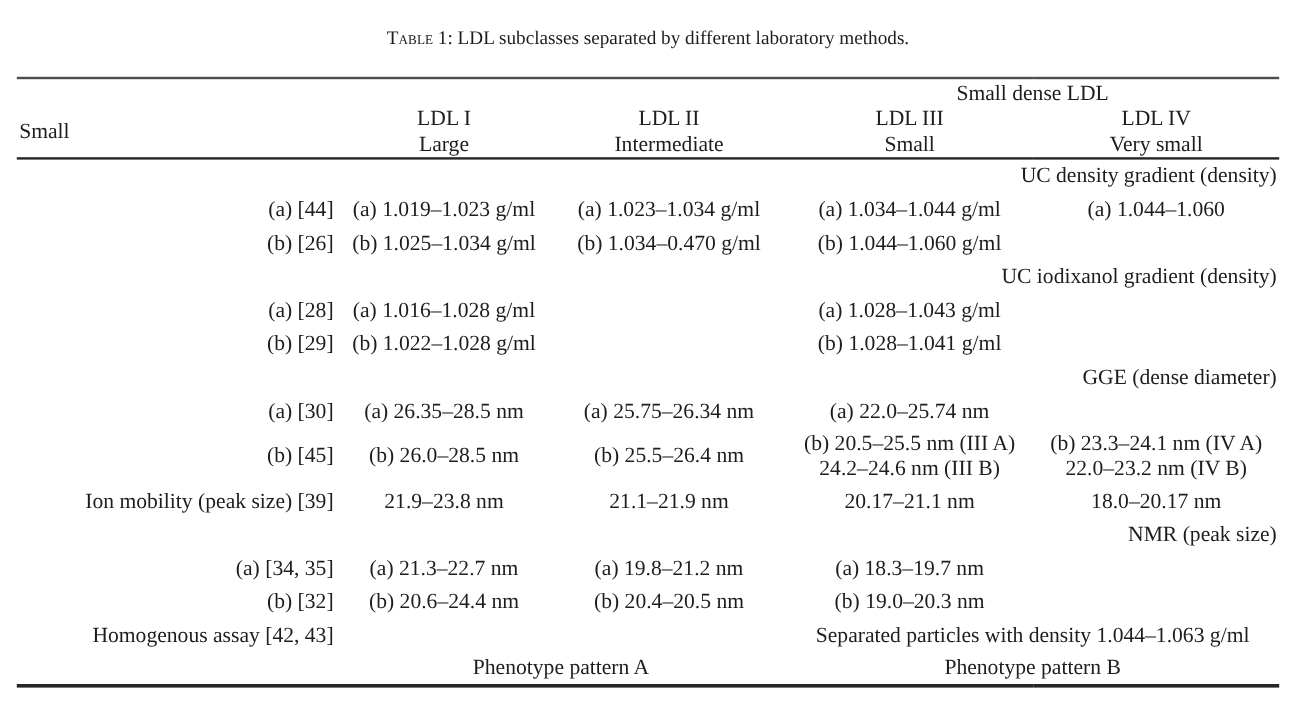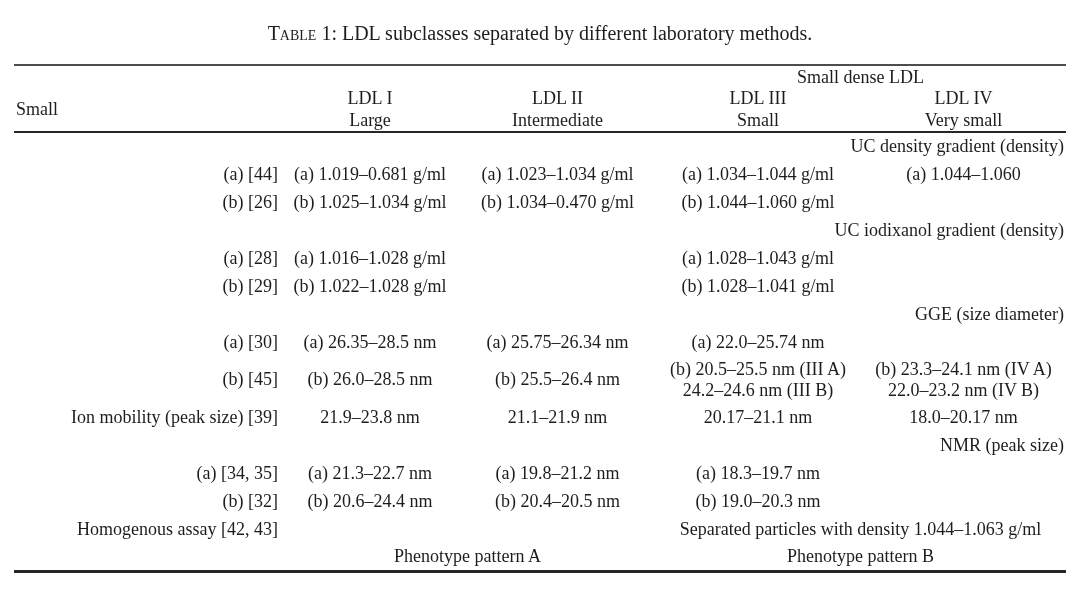--- a/index.html
+++ b/index.html
@@ -7,21 +7,21 @@
     margin: 0; padding: 0;
     width: 1080px; height: 589px;
     background: #ffffff;
     font-family: "Liberation Serif", serif;
     color: #1d1d1d;
   }
   .page { width: 1080px; height: 589px; overflow: hidden; }
   .caption {
     text-align: center;
     padding-top: 22px;
-    font-size: 20px;
+    font-size: 16px;
     line-height: 22px;
   }
   .sc { font-variant: small-caps; }
   table.ldl {
     border-collapse: collapse;
     width: 1052px;
     margin: 20px 14px 0 14px;
     font-size: 18px;
     table-layout: fixed;
     border-top: 2px solid #4d4d4d;
@@ -77,21 +77,21 @@
       </tr>
     </thead>
     <tbody>
 
       <tr class="r">
         <td class="m" colspan="5">UC density gradient (density)</td>
       </tr>
 
       <tr class="r">
         <td class="m">(a) [44]</td>
-        <td class="v">(a) 1.019–0.681 g/ml</td>
+        <td class="v">(a) 1.019–1.023 g/ml</td>
         <td class="v">(a) 1.023–1.034 g/ml</td>
         <td class="v">(a) 1.034–1.044 g/ml</td>
         <td class="v">(a) 1.044–1.060</td>
       </tr>
 
       <tr class="r">
         <td class="m">(b) [26]</td>
         <td class="v">(b) 1.025–1.034 g/ml</td>
         <td class="v">(b) 1.034–0.470 g/ml</td>
         <td class="v">(b) 1.044–1.060 g/ml</td>
@@ -112,21 +112,21 @@
 
       <tr class="r">
         <td class="m">(b) [29]</td>
         <td class="v">(b) 1.022–1.028 g/ml</td>
         <td class="v"></td>
         <td class="v">(b) 1.028–1.041 g/ml</td>
         <td class="v"></td>
       </tr>
 
       <tr class="r">
-        <td class="m" colspan="5">GGE (size diameter)</td>
+        <td class="m" colspan="5">GGE (dense diameter)</td>
       </tr>
 
       <tr class="r">
         <td class="m">(a) [30]</td>
         <td class="v">(a) 26.35–28.5 nm</td>
         <td class="v">(a) 25.75–26.34 nm</td>
         <td class="v">(a) 22.0–25.74 nm</td>
         <td class="v"></td>
       </tr>
 

